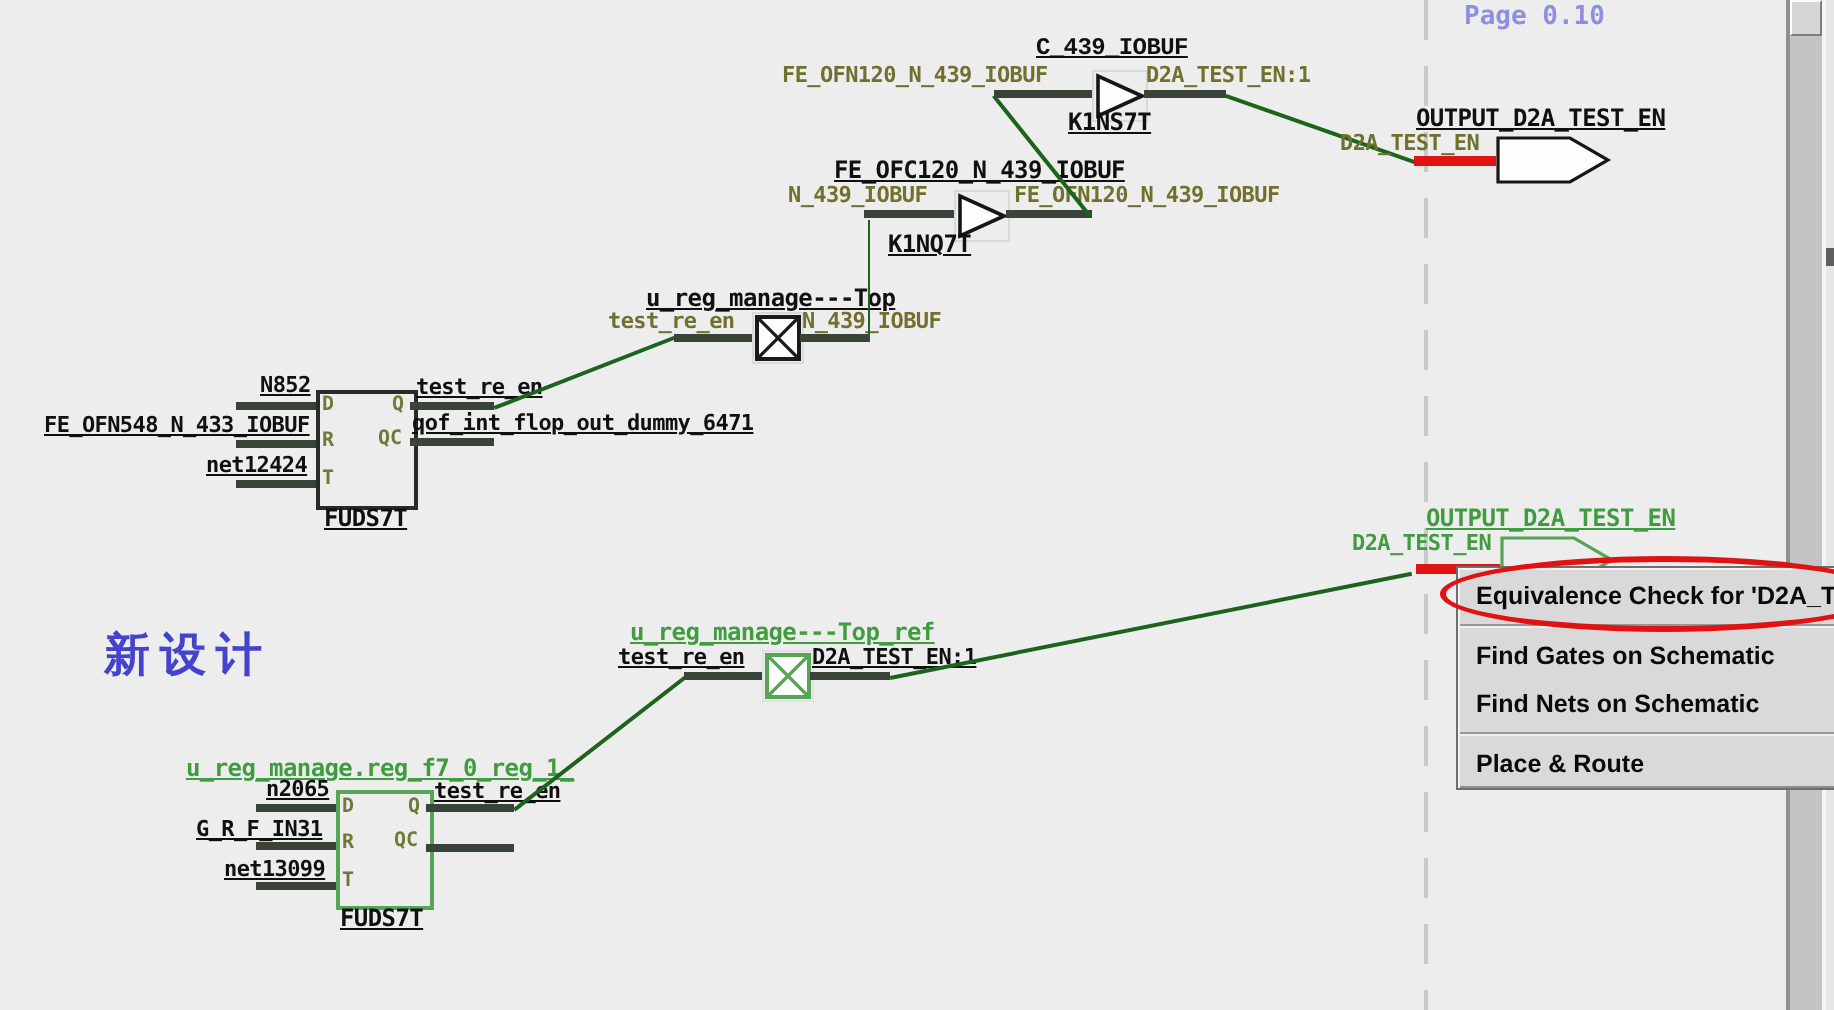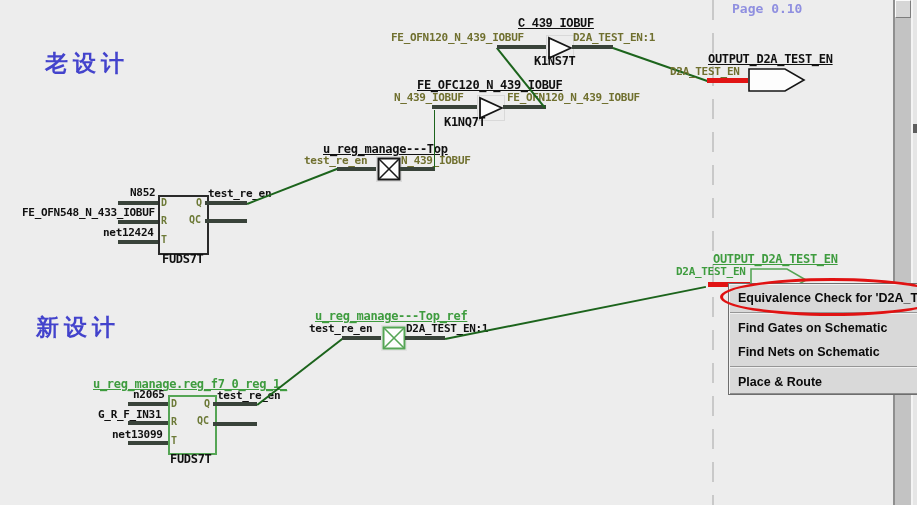--- a/index.html
+++ b/index.html
@@ -3,21 +3,21 @@
 <meta charset="utf-8">
 <style>
   html,body{margin:0;padding:0;}
   #screen{
     position:relative;width:917px;height:505px;background:#ededed;
     overflow:hidden;font-family:"DejaVu Sans Mono",monospace;
   }
   .abs{position:absolute;}
   .lbl{position:absolute;font-weight:bold;font-size:11px;line-height:12px;white-space:nowrap;letter-spacing:-0.3px;}
   .olive{color:#70702f;}
-  .blk{color:#101010;}
+  .blk{color:#101010;text-decoration:underline;}
   .grn{color:#3f9c3f;}
   .title{font-size:12px;text-decoration:underline;}
   .celltype{font-size:12px;}
   .pin{position:absolute;font-weight:bold;font-size:10px;line-height:10px;color:#6d7a38;}
   .bar{position:absolute;height:4px;background:#39433a;}
   .redbar{position:absolute;height:5px;background:#e11414;}
   .wire{position:absolute;height:1.5px;background:#1c641c;transform-origin:left center;}
   .vwire{position:absolute;width:1.5px;background:#1c641c;}
   .ffbox{position:absolute;border:2px solid #2a2a2a;background:transparent;}
   .ffbox.green{border-color:#55a555;}
@@ -50,38 +50,38 @@
 </style>
 </head>
 <body>
 
 <div id="screen">
 
   <div class="dash-line"></div>
 
   <div class="page-lbl">Page 0.10</div>
 
-  <div class="cn" style="left:45px;top:48px;">老设计</div>
-  <div class="cn" style="left:36px;top:312px;">新设计</div>
+  <div class="cn" style="left:52px;top:312px;">新设计</div>
 
   <div class="ffbox" style="left:158px;top:195px;width:47px;height:56px;"></div>
   <div class="pin" style="left:161px;top:198px;">D</div>
   <div class="pin" style="left:161px;top:216px;">R</div>
   <div class="pin" style="left:161px;top:235px;">T</div>
   <div class="pin" style="left:196px;top:198px;">Q</div>
   <div class="pin" style="left:189px;top:215px;">QC</div>
   <div class="lbl blk celltype" style="left:162px;top:253px;">FUDS7T</div>
   <div class="lbl blk" style="left:130px;top:187px;">N852</div>
   <div class="bar" style="left:118px;top:201px;width:40px;"></div>
   <div class="lbl blk" style="left:22px;top:207px;">FE_OFN548_N_433_IOBUF</div>
   <div class="bar" style="left:118px;top:220px;width:40px;"></div>
   <div class="lbl blk" style="left:103px;top:227px;">net12424</div>
   <div class="bar" style="left:118px;top:240px;width:40px;"></div>
   <div class="lbl blk" style="left:208px;top:188px;">test_re_en</div>
   <div class="bar" style="left:205px;top:201px;width:42px;"></div>
+  <div class="lbl blk" style="left:206px;top:206px;">qof_int_flop_out_dummy_6471</div>
   <div class="bar" style="left:205px;top:219px;width:42px;"></div>
 
   <div class="wire" style="left:247px;top:203px;width:96.6px;transform:rotate(-21.3deg);"></div>
 
   <div class="lbl blk title" style="left:323px;top:143px;">u_reg_manage---Top</div>
   <div class="lbl olive" style="left:304px;top:155px;">test_re_en</div>
   <div class="bar" style="left:337px;top:167px;width:40px;"></div>
   <div class="symwrap" style="left:376px;top:156px;">
     <svg width="24" height="24">
       <rect x="1.5" y="1.5" width="21" height="21" fill="#fdfdfd" stroke="#1a1a1a" stroke-width="2"></rect>

